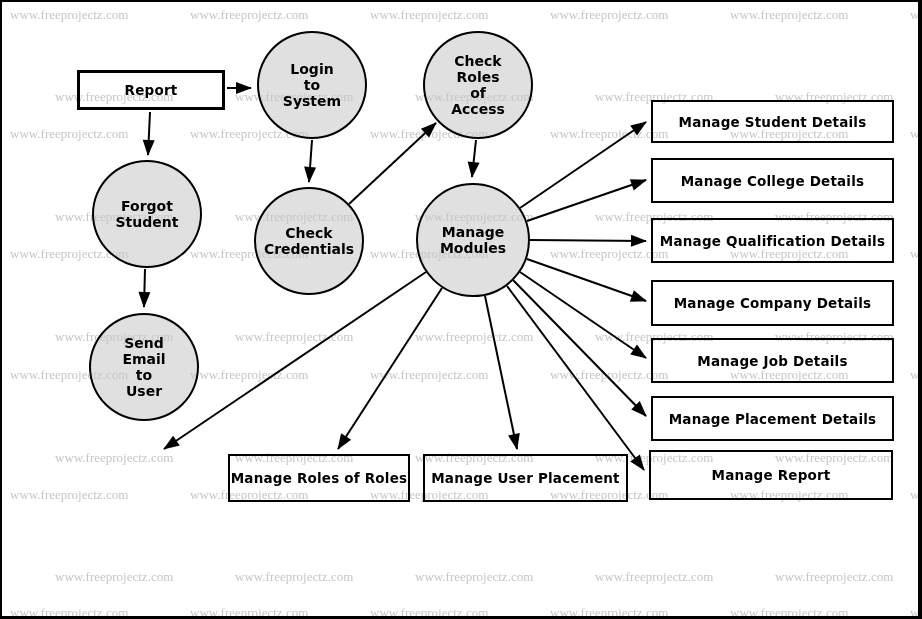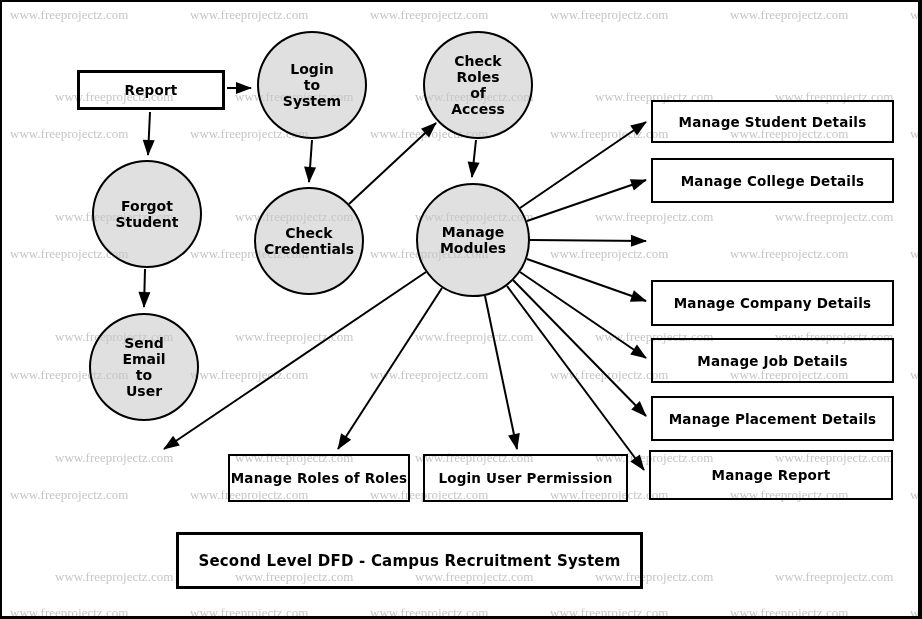--- a/index.html
+++ b/index.html
@@ -107,43 +107,43 @@
 to
 User</span>
   </div>
 
   <div class="node rect" style="left:651px;top:158px;width:243px;height:45px">
     <span>Manage College Details</span>
   </div>
   <div class="node rect" style="left:651px;top:100px;width:243px;height:43px">
     <span>Manage Student Details</span>
   </div>
+  <div class="node rect" style="left:651px;top:218px;width:243px;height:45px">
+    <span>Manage Qualification Details</span>
+  </div>
   <div class="node rect" style="left:651px;top:280px;width:243px;height:46px">
     <span>Manage Company Details</span>
   </div>
   <div class="node rect" style="left:651px;top:338px;width:243px;height:45px">
     <span>Manage Job Details</span>
   </div>
   <div class="node rect" style="left:649px;top:450px;width:244px;height:50px">
     <span>Manage Report</span>
   </div>
   <div class="node rect" style="left:651px;top:396px;width:243px;height:45px">
     <span>Manage Placement Details</span>
   </div>
 
   <div class="node rect" style="left:228px;top:454px;width:182px;height:48px">
     <span>Manage Roles of Roles</span>
   </div>
   <div class="node rect" style="left:423px;top:454px;width:205px;height:48px">
-    <span>Login User Permission</span>
-  </div>
-
-  <div class="node rect title-box" style="left:176px;top:532px;width:467px;height:57px">
-    <span>Second Level DFD - Campus Recruitment System</span>
-  </div>
+    <span>Manage User Placement</span>
+  </div>
+
 
   <div class="frame"></div>
   <div class="watermarks" id="wmlayer">
       <span style="left: 10px; top: 8px;">www.freeprojectz.com</span>
       <span style="left: 190px; top: 8px;">www.freeprojectz.com</span>
       <span style="left: 370px; top: 8px;">www.freeprojectz.com</span>
       <span style="left: 550px; top: 8px;">www.freeprojectz.com</span>
       <span style="left: 730px; top: 8px;">www.freeprojectz.com</span>
       <span style="left: 910px; top: 8px;">www.freeprojectz.com</span>
       <span style="left: 55px; top: 90px;">www.freeprojectz.com</span>

